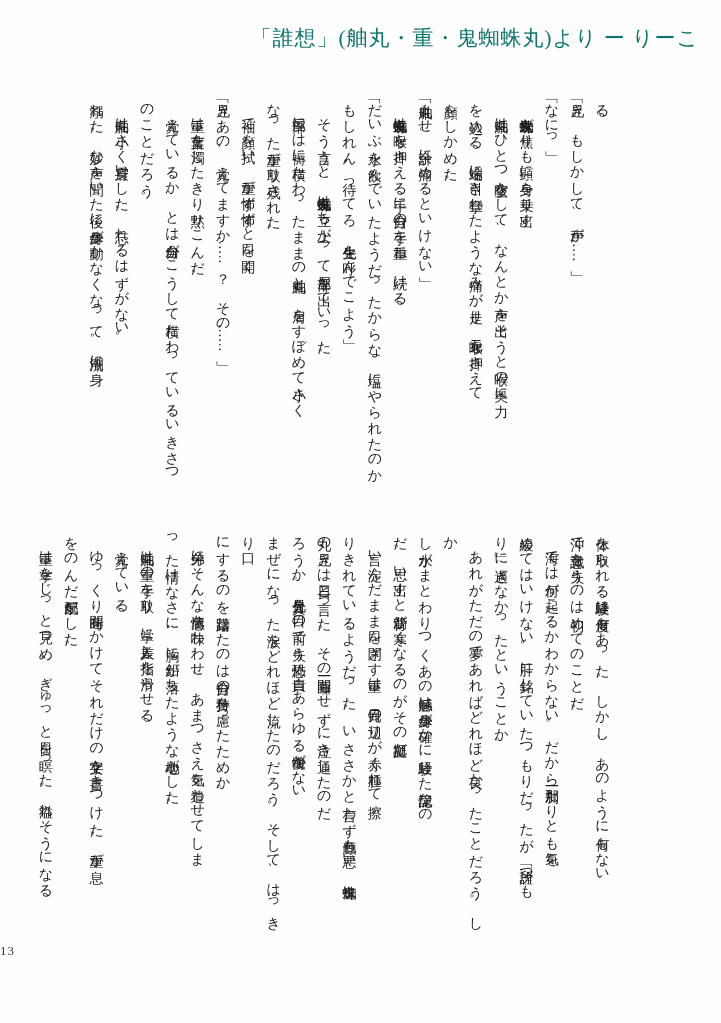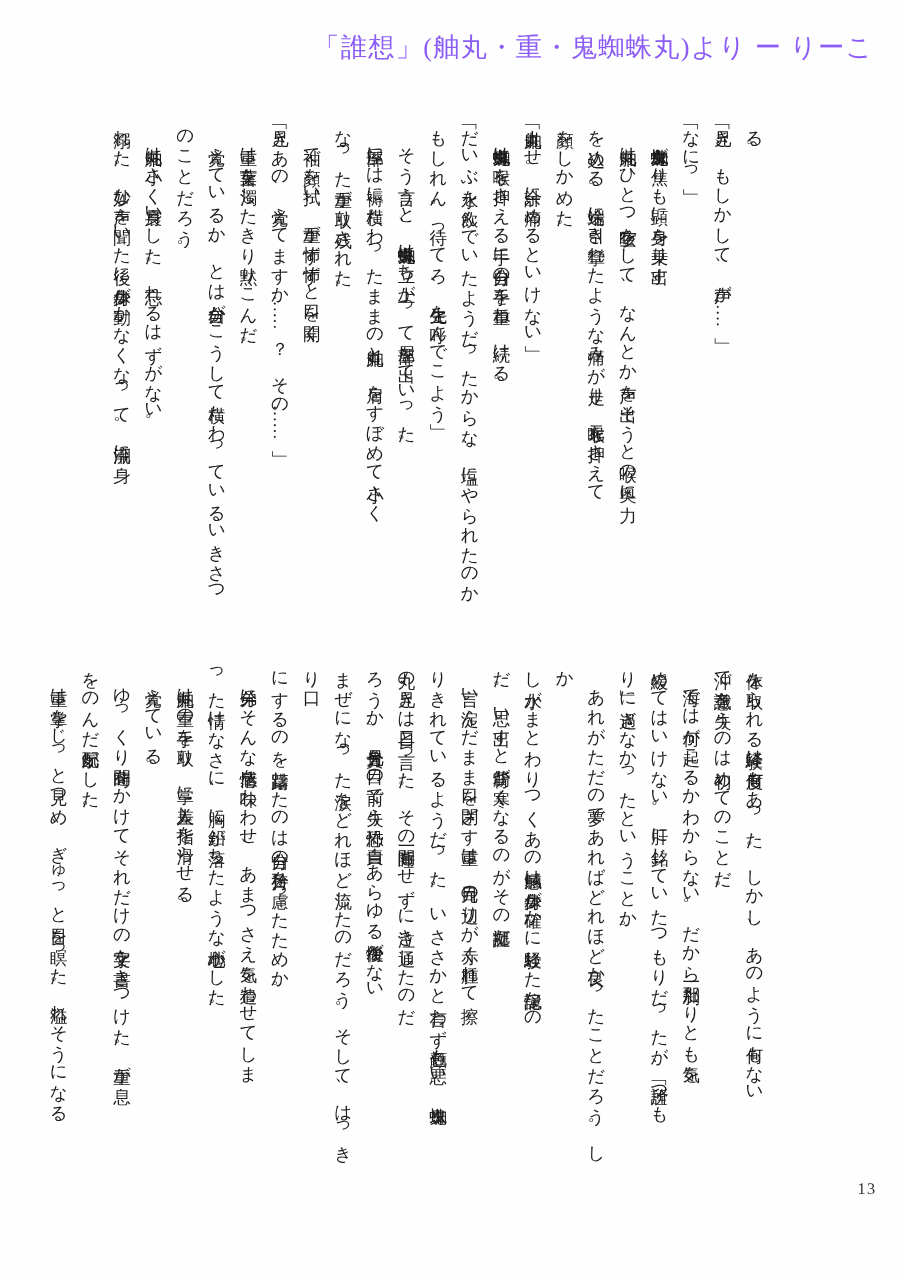--- a/index.html
+++ b/index.html
@@ -17,21 +17,21 @@
     color: #1a1a1a;
   }
   .title {
     position: absolute;
     top: 24px;
     right: 22px;
     margin: 0;
     font-size: 21px;
     font-weight: normal;
     letter-spacing: 1px;
-    color: #8b5cf6;
+    color: #0f766e;
     white-space: nowrap;
   }
   .band {
     position: absolute;
     right: 106px;
     writing-mode: vertical-rl;
     text-orientation: mixed;
     font-size: 14px;
     line-height: 25.3px;
     letter-spacing: 0px;
@@ -44,21 +44,21 @@
     overflow: hidden;
   }
   .tcol.indent {
     text-indent: 1em;
   }
   .page-number {
     position: absolute;
     top: 943px;
     left: 0;
     width: 701px; 
-    text-align: right;
+    text-align: left;
     font-size: 13px;
     letter-spacing: 1px;
     color: #333333;
   }
 </style>
 </head>
 <body>
 
 <div class="page">
   <h1 class="title">「誰想」(舳丸・重・鬼蜘蛛丸)より ー りーこ</h1>

